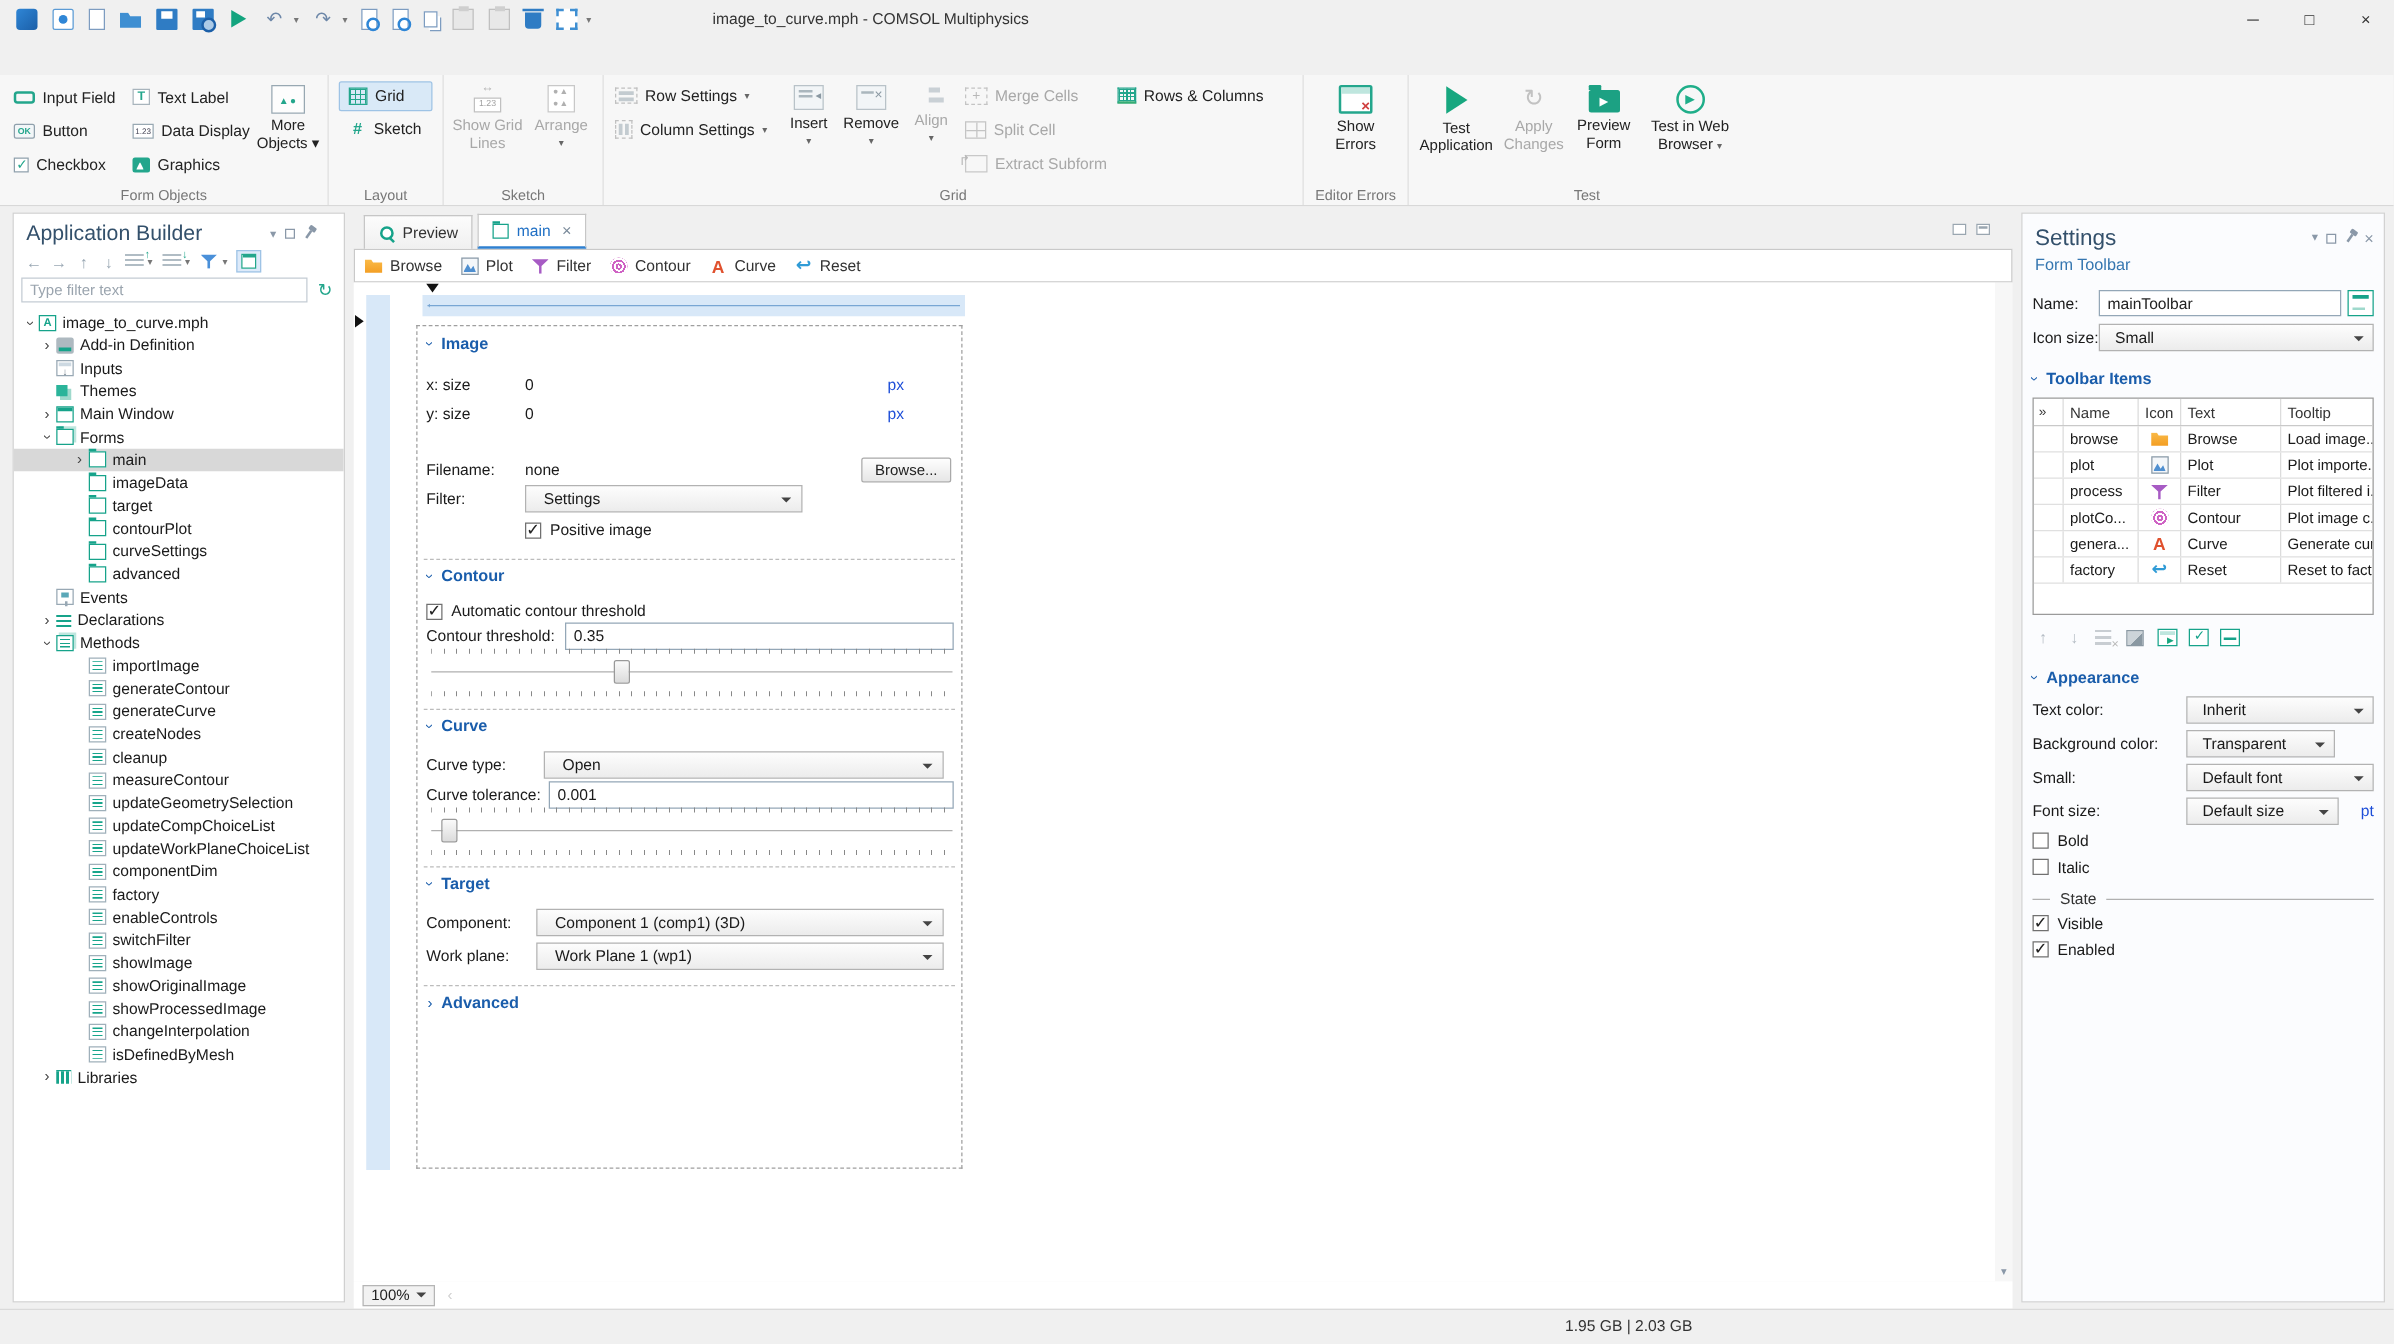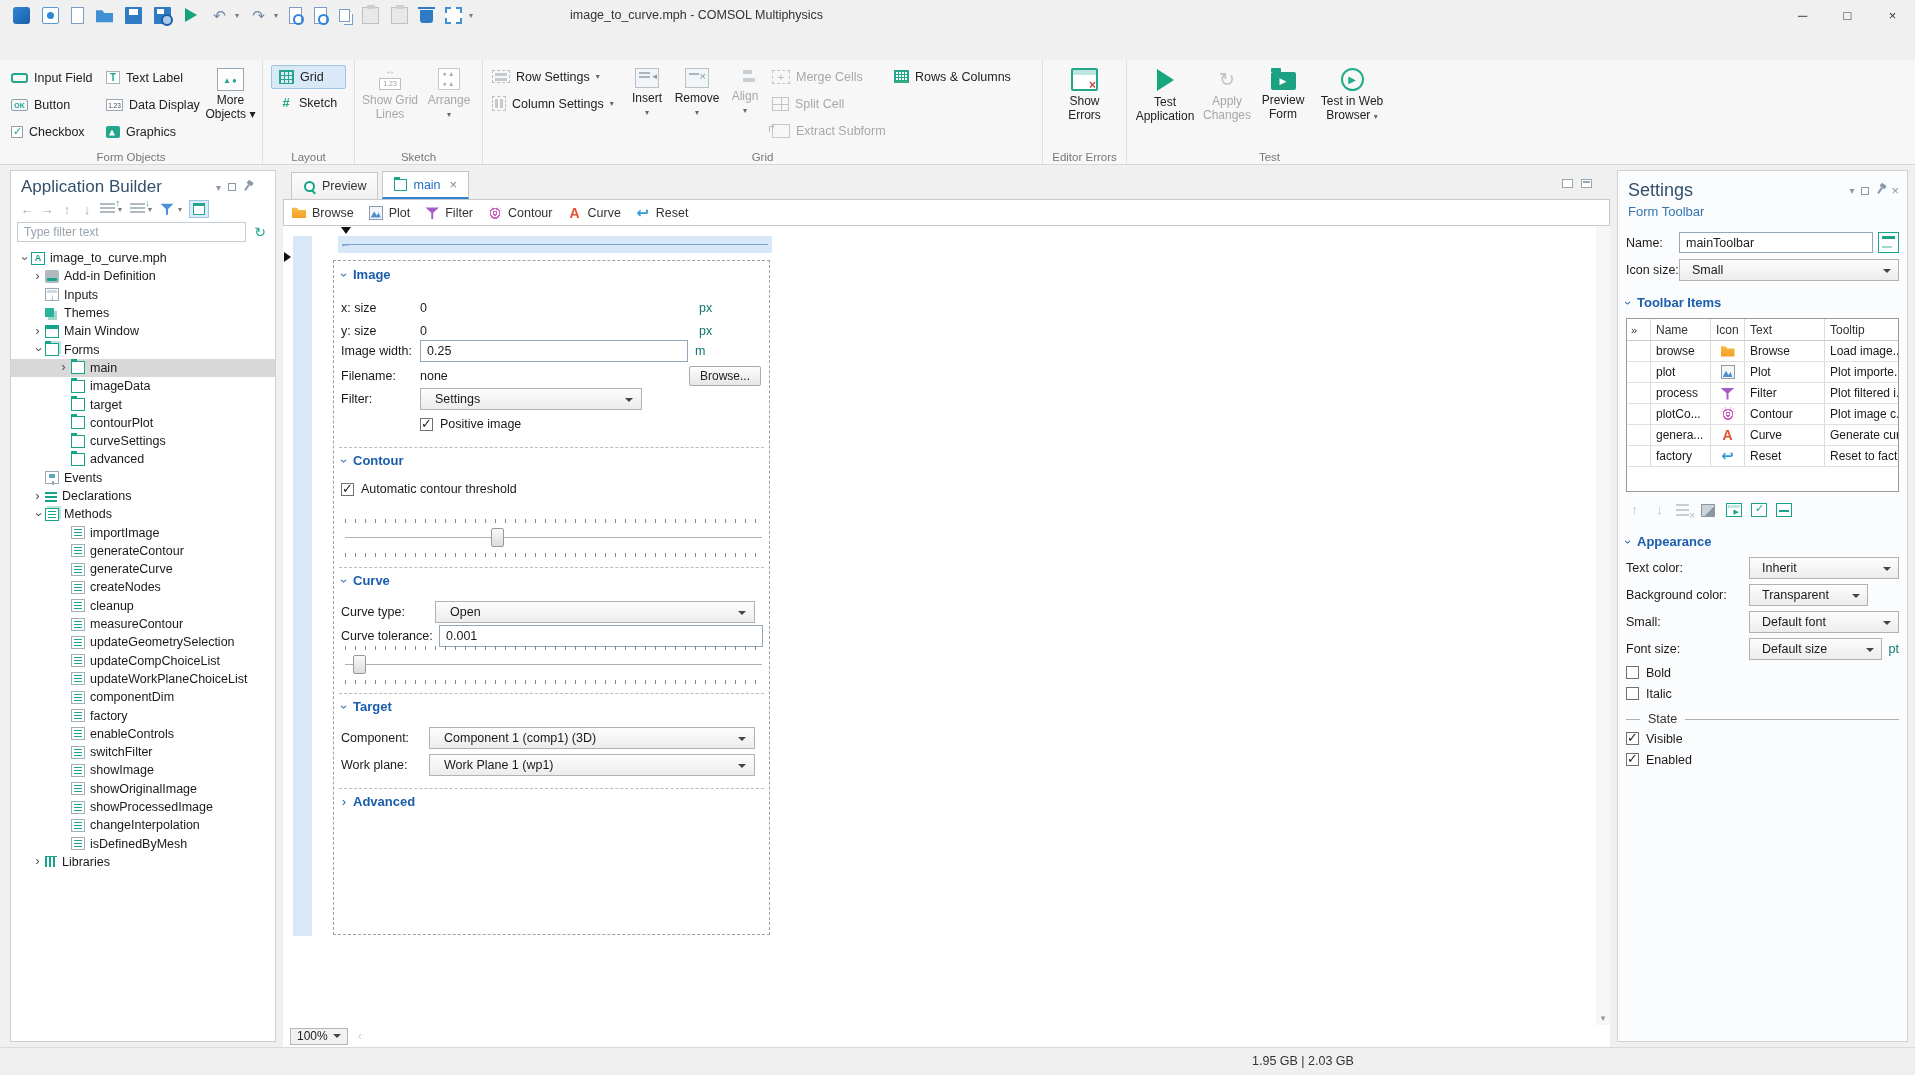--- a/index.html
+++ b/index.html
@@ -167,21 +167,21 @@
 .shdr{position:absolute;left:8px;display:flex;align-items:center;gap:7px;color:#1a5dab;font-weight:bold;font-size:13px}
 .schev{font-weight:normal;font-size:12px;display:inline-block;color:#1a5dab}
 .schev.open{transform:rotate(90deg)}
 .fsep{position:absolute;left:5px;right:5px;border-top:1px dashed #bcbcbc}
 .inp{height:22px;border:1px solid #94a7b7;background:#fff;padding:0 6px;display:flex;align-items:center}
 .dd{height:22px;border:1px solid #b2b2b2;background:linear-gradient(#fdfdfd,#ececec);padding:0 22px 0 14px;display:flex;align-items:center;position:relative;color:#1a1a1a}
 .dd::after{content:"";position:absolute;right:8px;top:9px;border:4px solid transparent;border-top-color:#444}
 .fbtn{height:20px;border:1px solid #a9a9a9;border-radius:2px;background:linear-gradient(#fefefe,#e6e6e6);padding:0 10px;font-size:12px;display:flex;align-items:center;color:#222}
 .chk{width:13px;height:13px;border:1px solid #707070;background:#fff;position:relative;flex:none;margin-right:7px}
 .chk.on::after{content:"✓";position:absolute;left:0px;top:-3px;font-size:13px;font-weight:bold;color:#222}
-.unit{margin-left:7px;color:#0f766e}
+.unit{margin-left:18px;color:#1d4ed8}
 .slider{position:absolute;left:11px;right:7px;height:38px}
 .ticks{position:absolute;left:0;right:0;height:4px;background:repeating-linear-gradient(90deg,#888 0 1px,transparent 1px 10px)}
 .strack{position:absolute;left:0;right:0;top:18px;border-top:1px solid #b0b0b0}
 .sthumb{position:absolute;top:9px;width:13px;height:19px;background:linear-gradient(#fafafa,#dcdcdc);border:1px solid #999;border-radius:2px}
 
 
 .rightpanel{position:absolute;left:1617px;top:5px;bottom:5px;width:291px;background:#fbfcfe;border:1px solid #d2d2d2;overflow:hidden}
 .sp-head{display:flex;align-items:center;padding:9px 8px 0 10px}
 .sp-title{flex:1;font-size:18px;color:#33506b}
 .sp-sub{padding:3px 10px 10px;color:#3576b0;font-size:13px}
@@ -679,25 +679,20 @@
           <div class="frow" style="top:36px">
             <span class="flab" style="width:79px">x: size</span>
             <span>0</span>
             <span class="unit" style="position:absolute;left:351px">px</span>
           </div>
           <div class="frow" style="top:59px">
             <span class="flab" style="width:79px">y: size</span>
             <span>0</span>
             <span class="unit" style="position:absolute;left:351px">px</span>
           </div>
-          <div class="frow" style="top:79px">
-            <span class="flab" style="width:79px">Image width:</span>
-            <span class="inp" style="width:268px">0.25</span>
-            <span class="unit">m</span>
-          </div>
           <div class="frow" style="top:104px">
             <span class="flab" style="width:79px">Filename:</span>
             <span>none</span>
             <span class="fbtn" style="margin-left:auto;margin-right:2px">Browse...</span>
           </div>
           <div class="frow" style="top:127px">
             <span class="flab" style="width:79px">Filter:</span>
             <span class="dd" style="width:222px">Settings</span>
           </div>
           <div class="frow" style="top:152px;padding-left:79px">
@@ -707,20 +702,24 @@
 
           <div class="fsep" style="top:186px"></div>
 
           <div class="shdr" style="top:192px">
             <span class="schev open">›</span>
             <span>Contour</span>
           </div>
           <div class="frow" style="top:217px">
             <span class="chk on"></span>
             <span>Automatic contour threshold</span>
+          </div>
+          <div class="frow" style="top:237px">
+            <span class="flab" style="width:111px">Contour threshold:</span>
+            <span class="inp" style="flex:1">0.35</span>
           </div>
           <div class="slider" style="top:258px">
             <span class="ticks" style="top:0"></span>
             <span class="strack"></span>
             <span class="sthumb" style="left:35%"></span>
             <span class="ticks" style="bottom:0"></span>
           </div>
 
           <div class="fsep" style="top:306px"></div>
 

